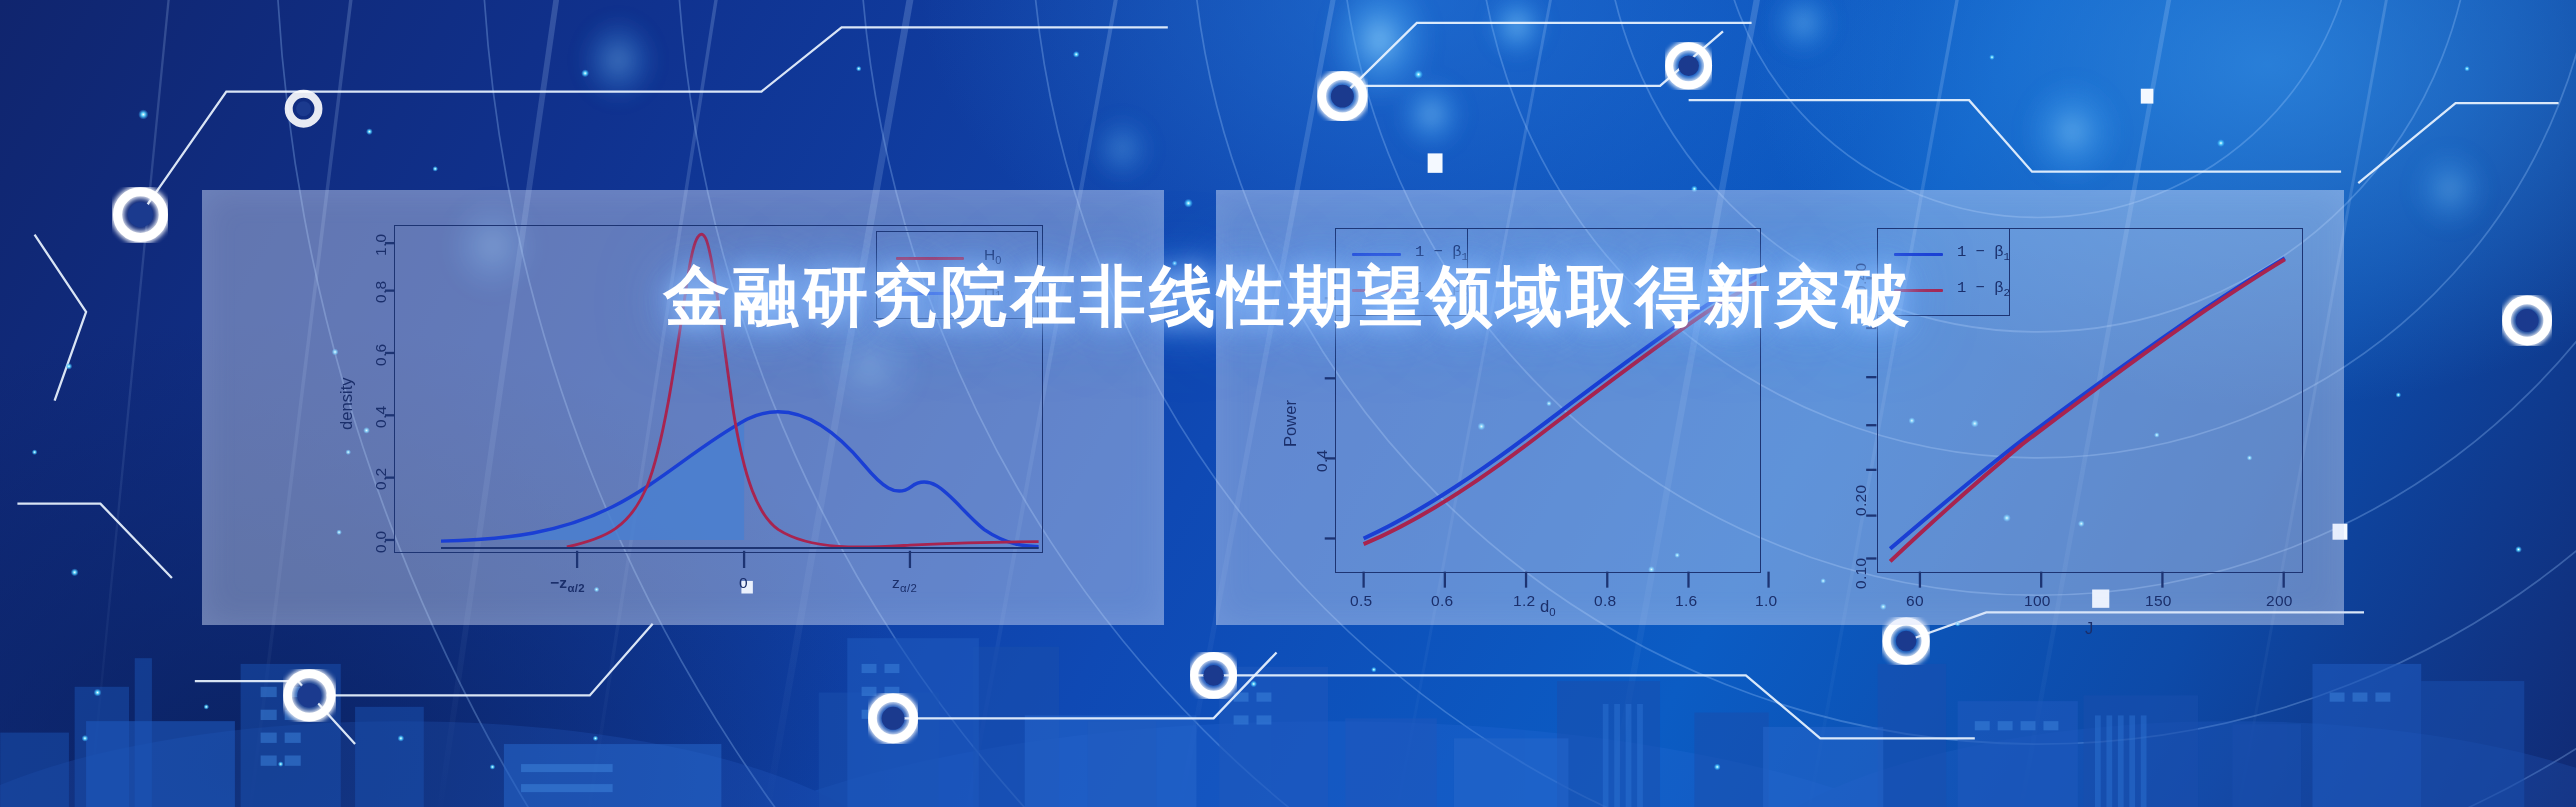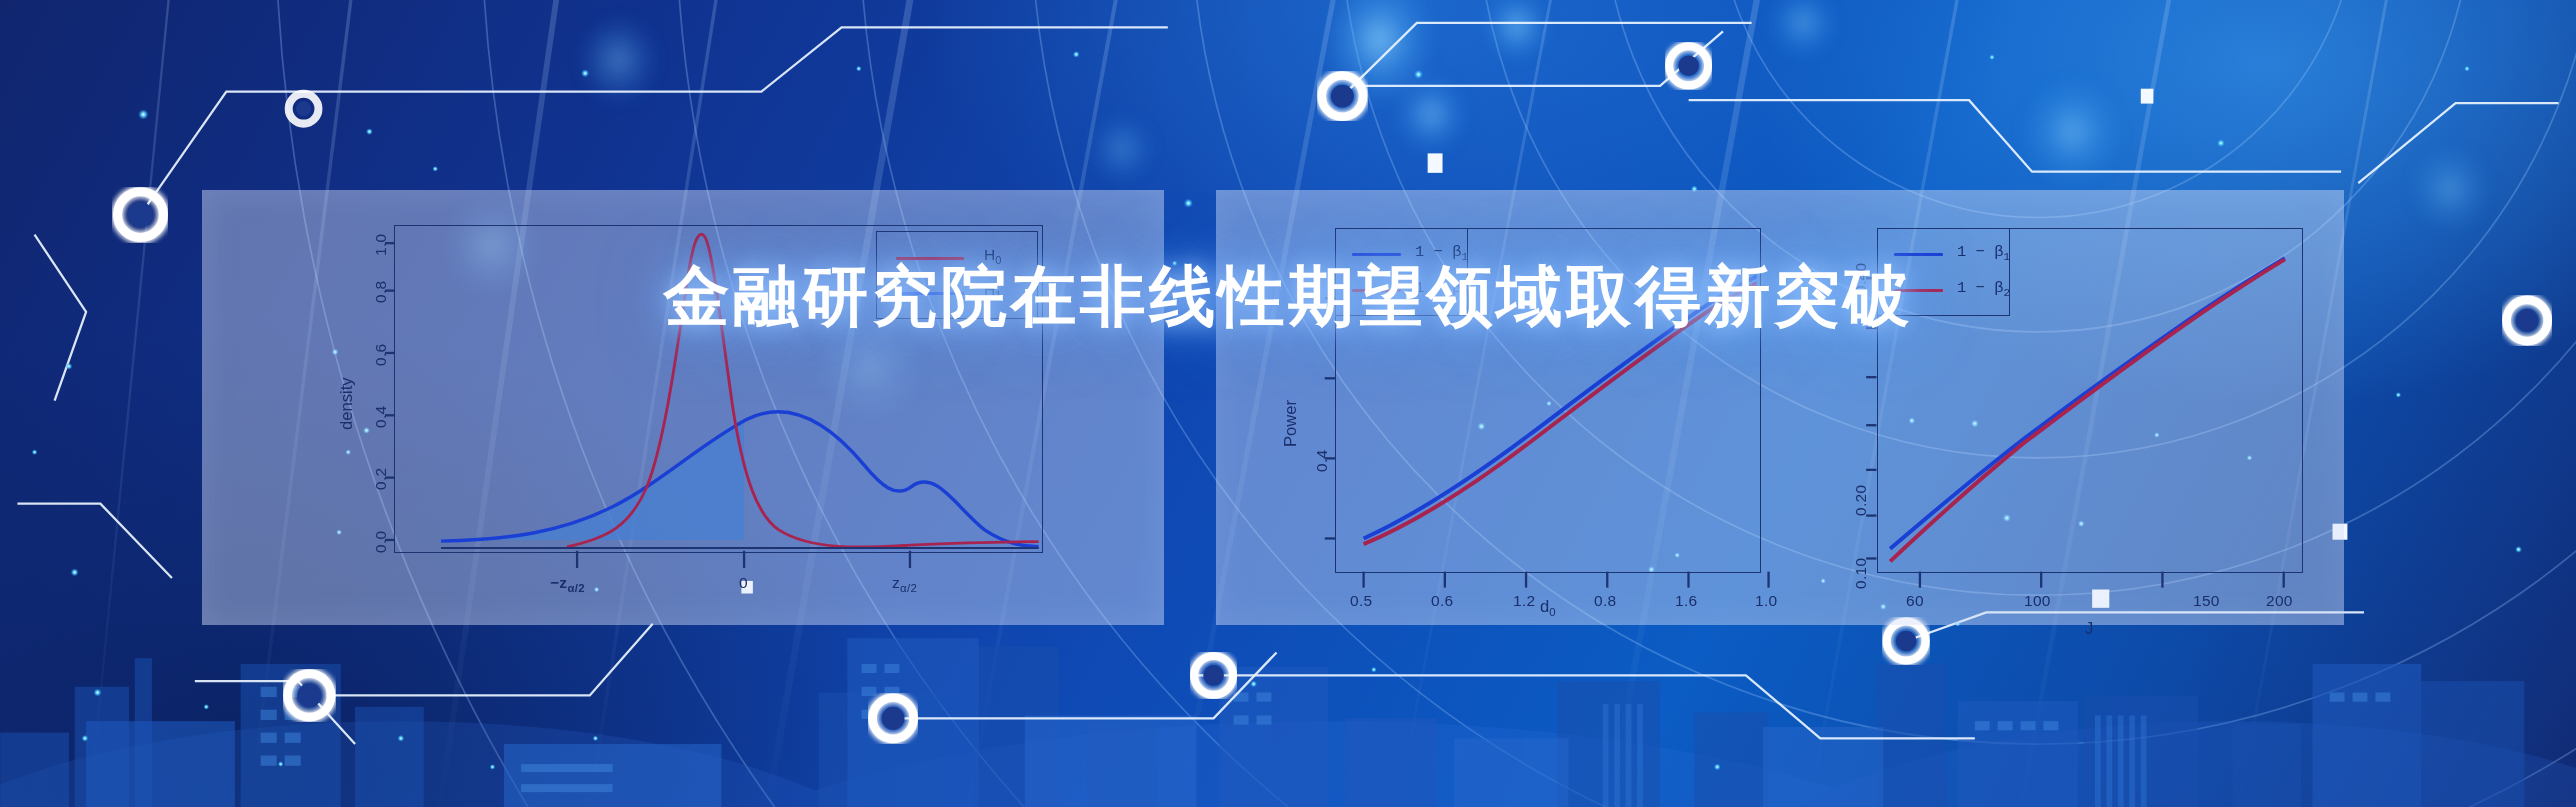--- a/index.html
+++ b/index.html
@@ -476,21 +476,21 @@
         <line x1="760" y1="618" x2="760" y2="646"></line>
       </g>
     </svg>
 
     <div class="tickTxt vert" style="left:3.4px;top:371px;">0.10</div>
     <div class="tickTxt vert" style="left:3.4px;top:298px;">0.20</div>
     <div class="tickTxt vert" style="left:3.4px;top:76px;">0.40</div>
 
     <div class="tickTxt" style="left:57px;top:374px;">60</div>
     <div class="tickTxt" style="left:175px;top:374px;">100</div>
-    <div class="tickTxt" style="left:296px;top:374px;margin-left:48px;">150</div>
+    <div class="tickTxt" style="left:296px;top:374px;">150</div>
     <div class="tickTxt" style="left:417px;top:374px;text-align:right;">200</div>
 
     <div class="axTitle" style="left:236px;top:401px;">J</div>
 
     <div class="legbox" style="left:27.5px;top:10.3px;width:131px;height:86px;"></div>
     <div class="legline" style="left:45px;top:35px;width:49px;background:#1a3fd4;"></div>
     <div class="legtxt tickTxtSm" style="left:108px;top:25px;">
       <span>1 − β</span><sub>1</sub>
     </div>
     <div class="legline" style="left:45px;top:71px;width:49px;background:#a8244f;"></div>

